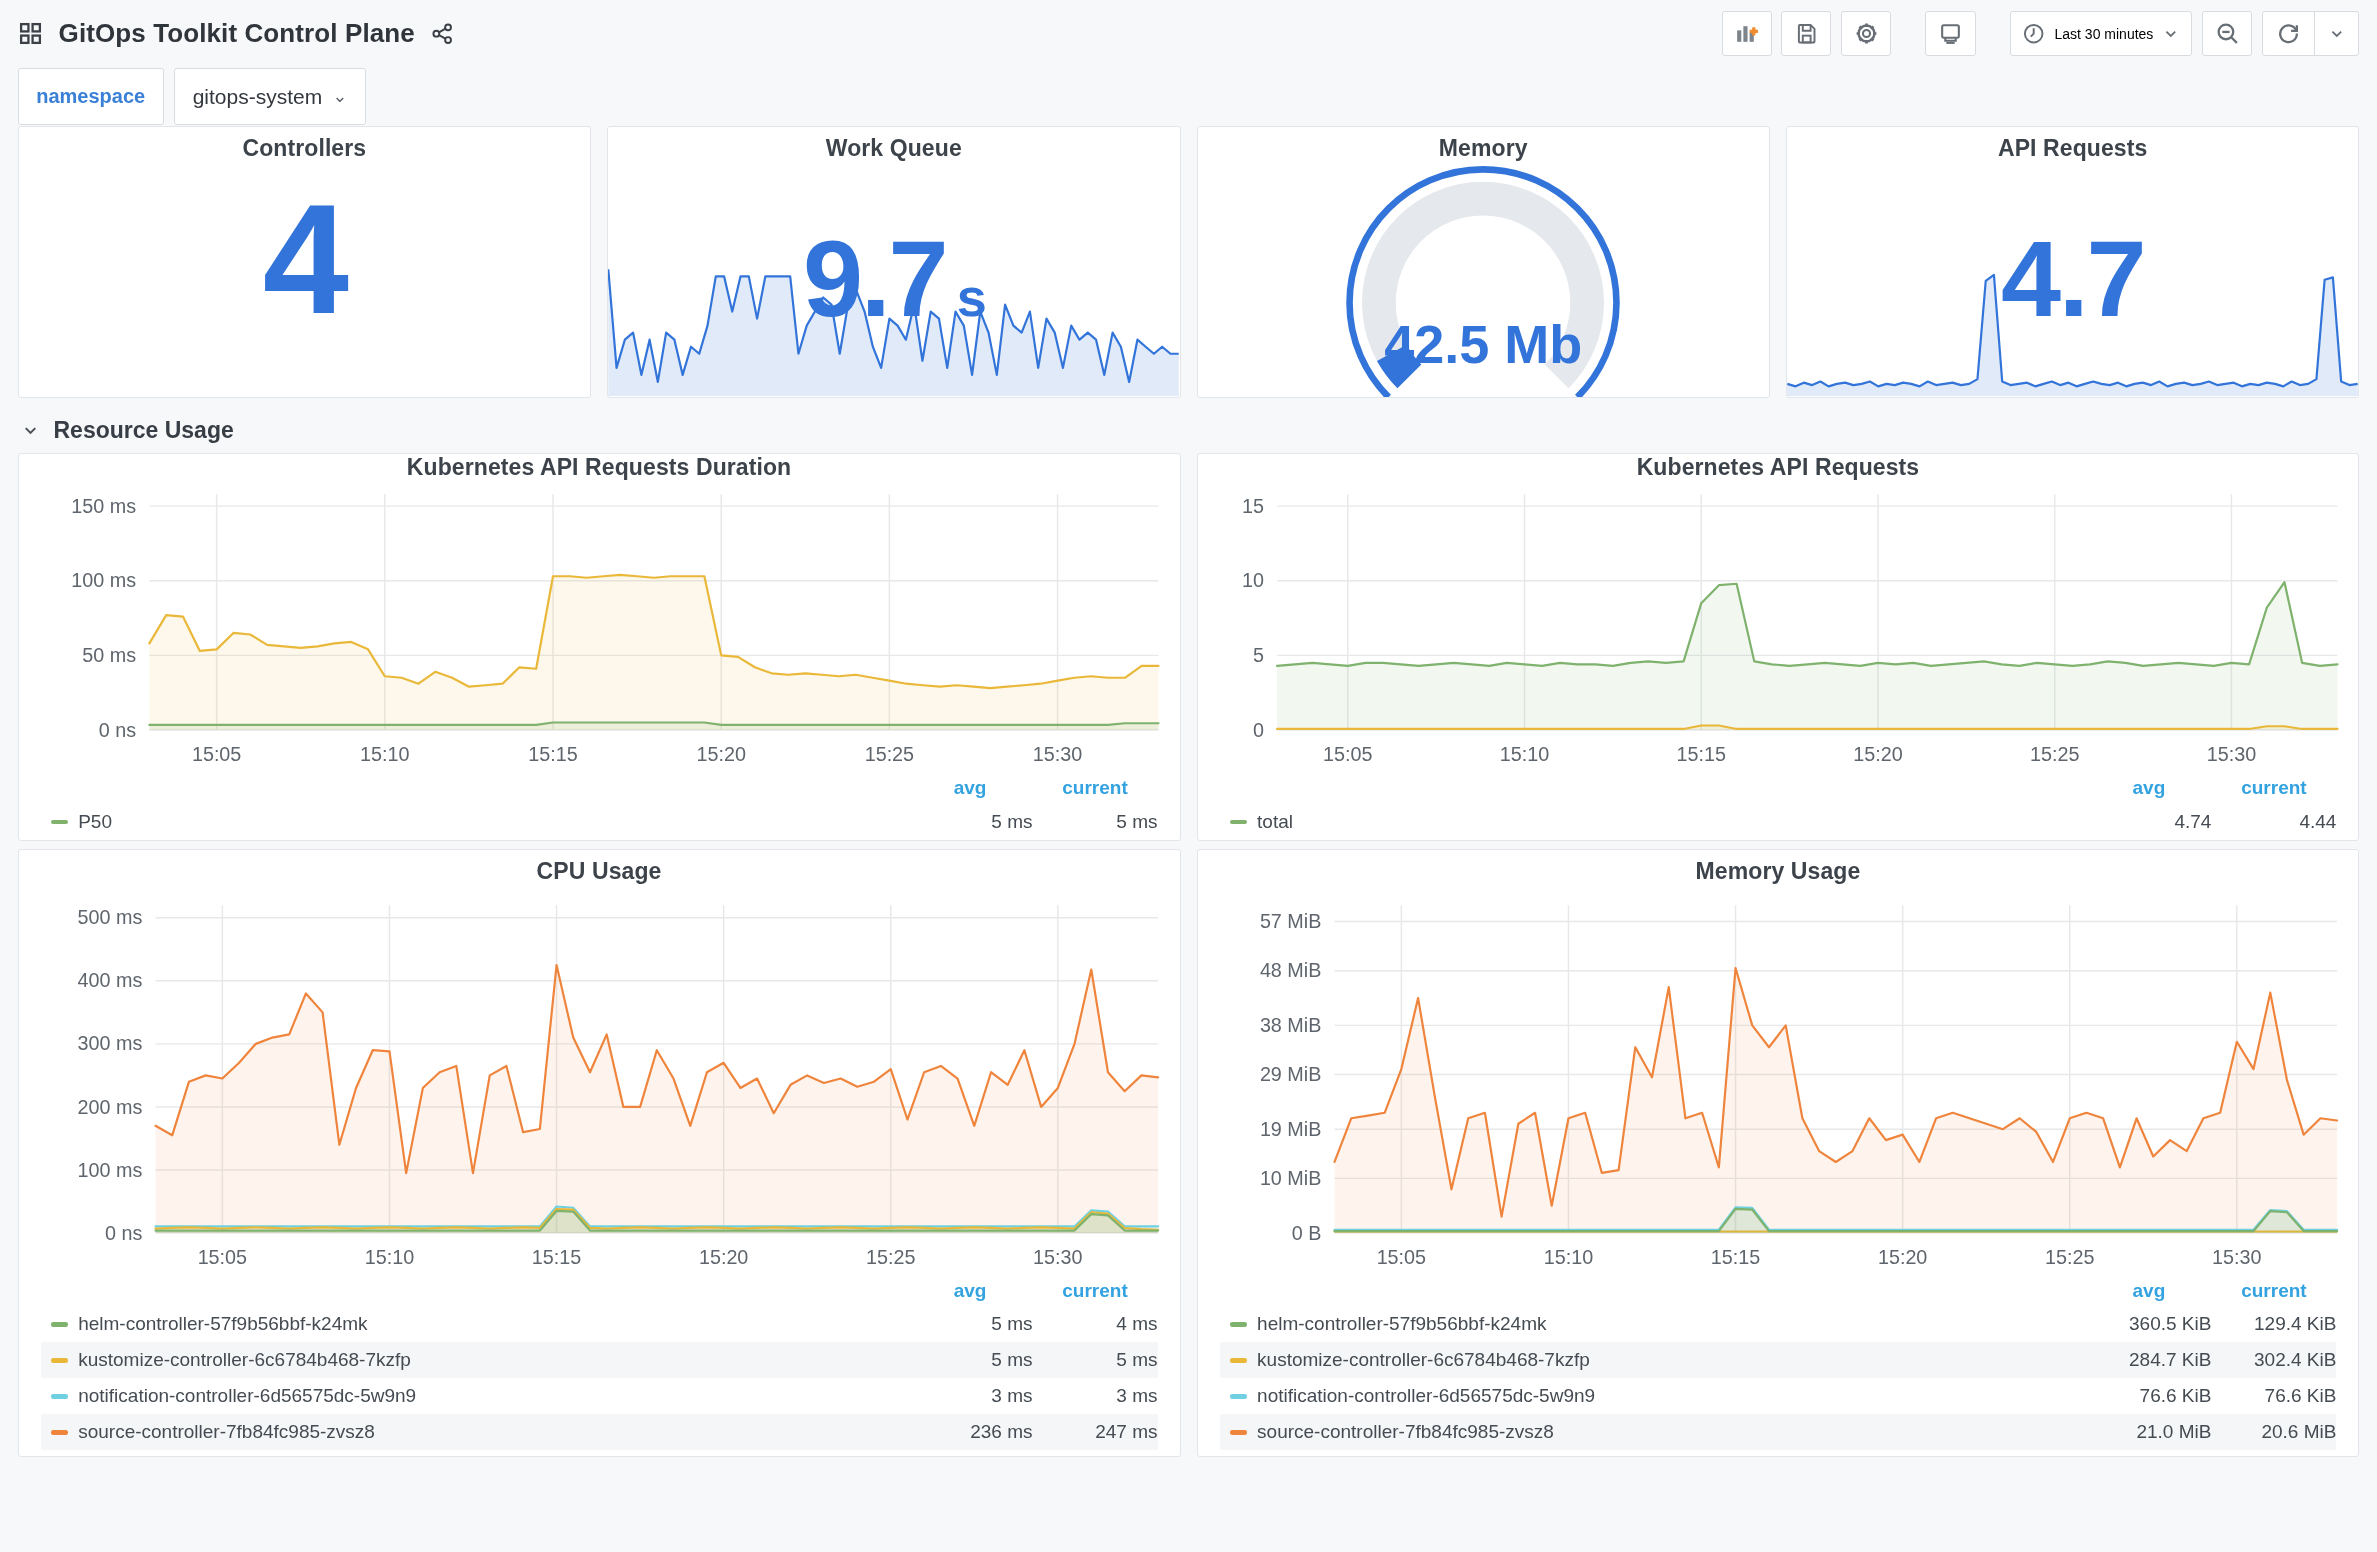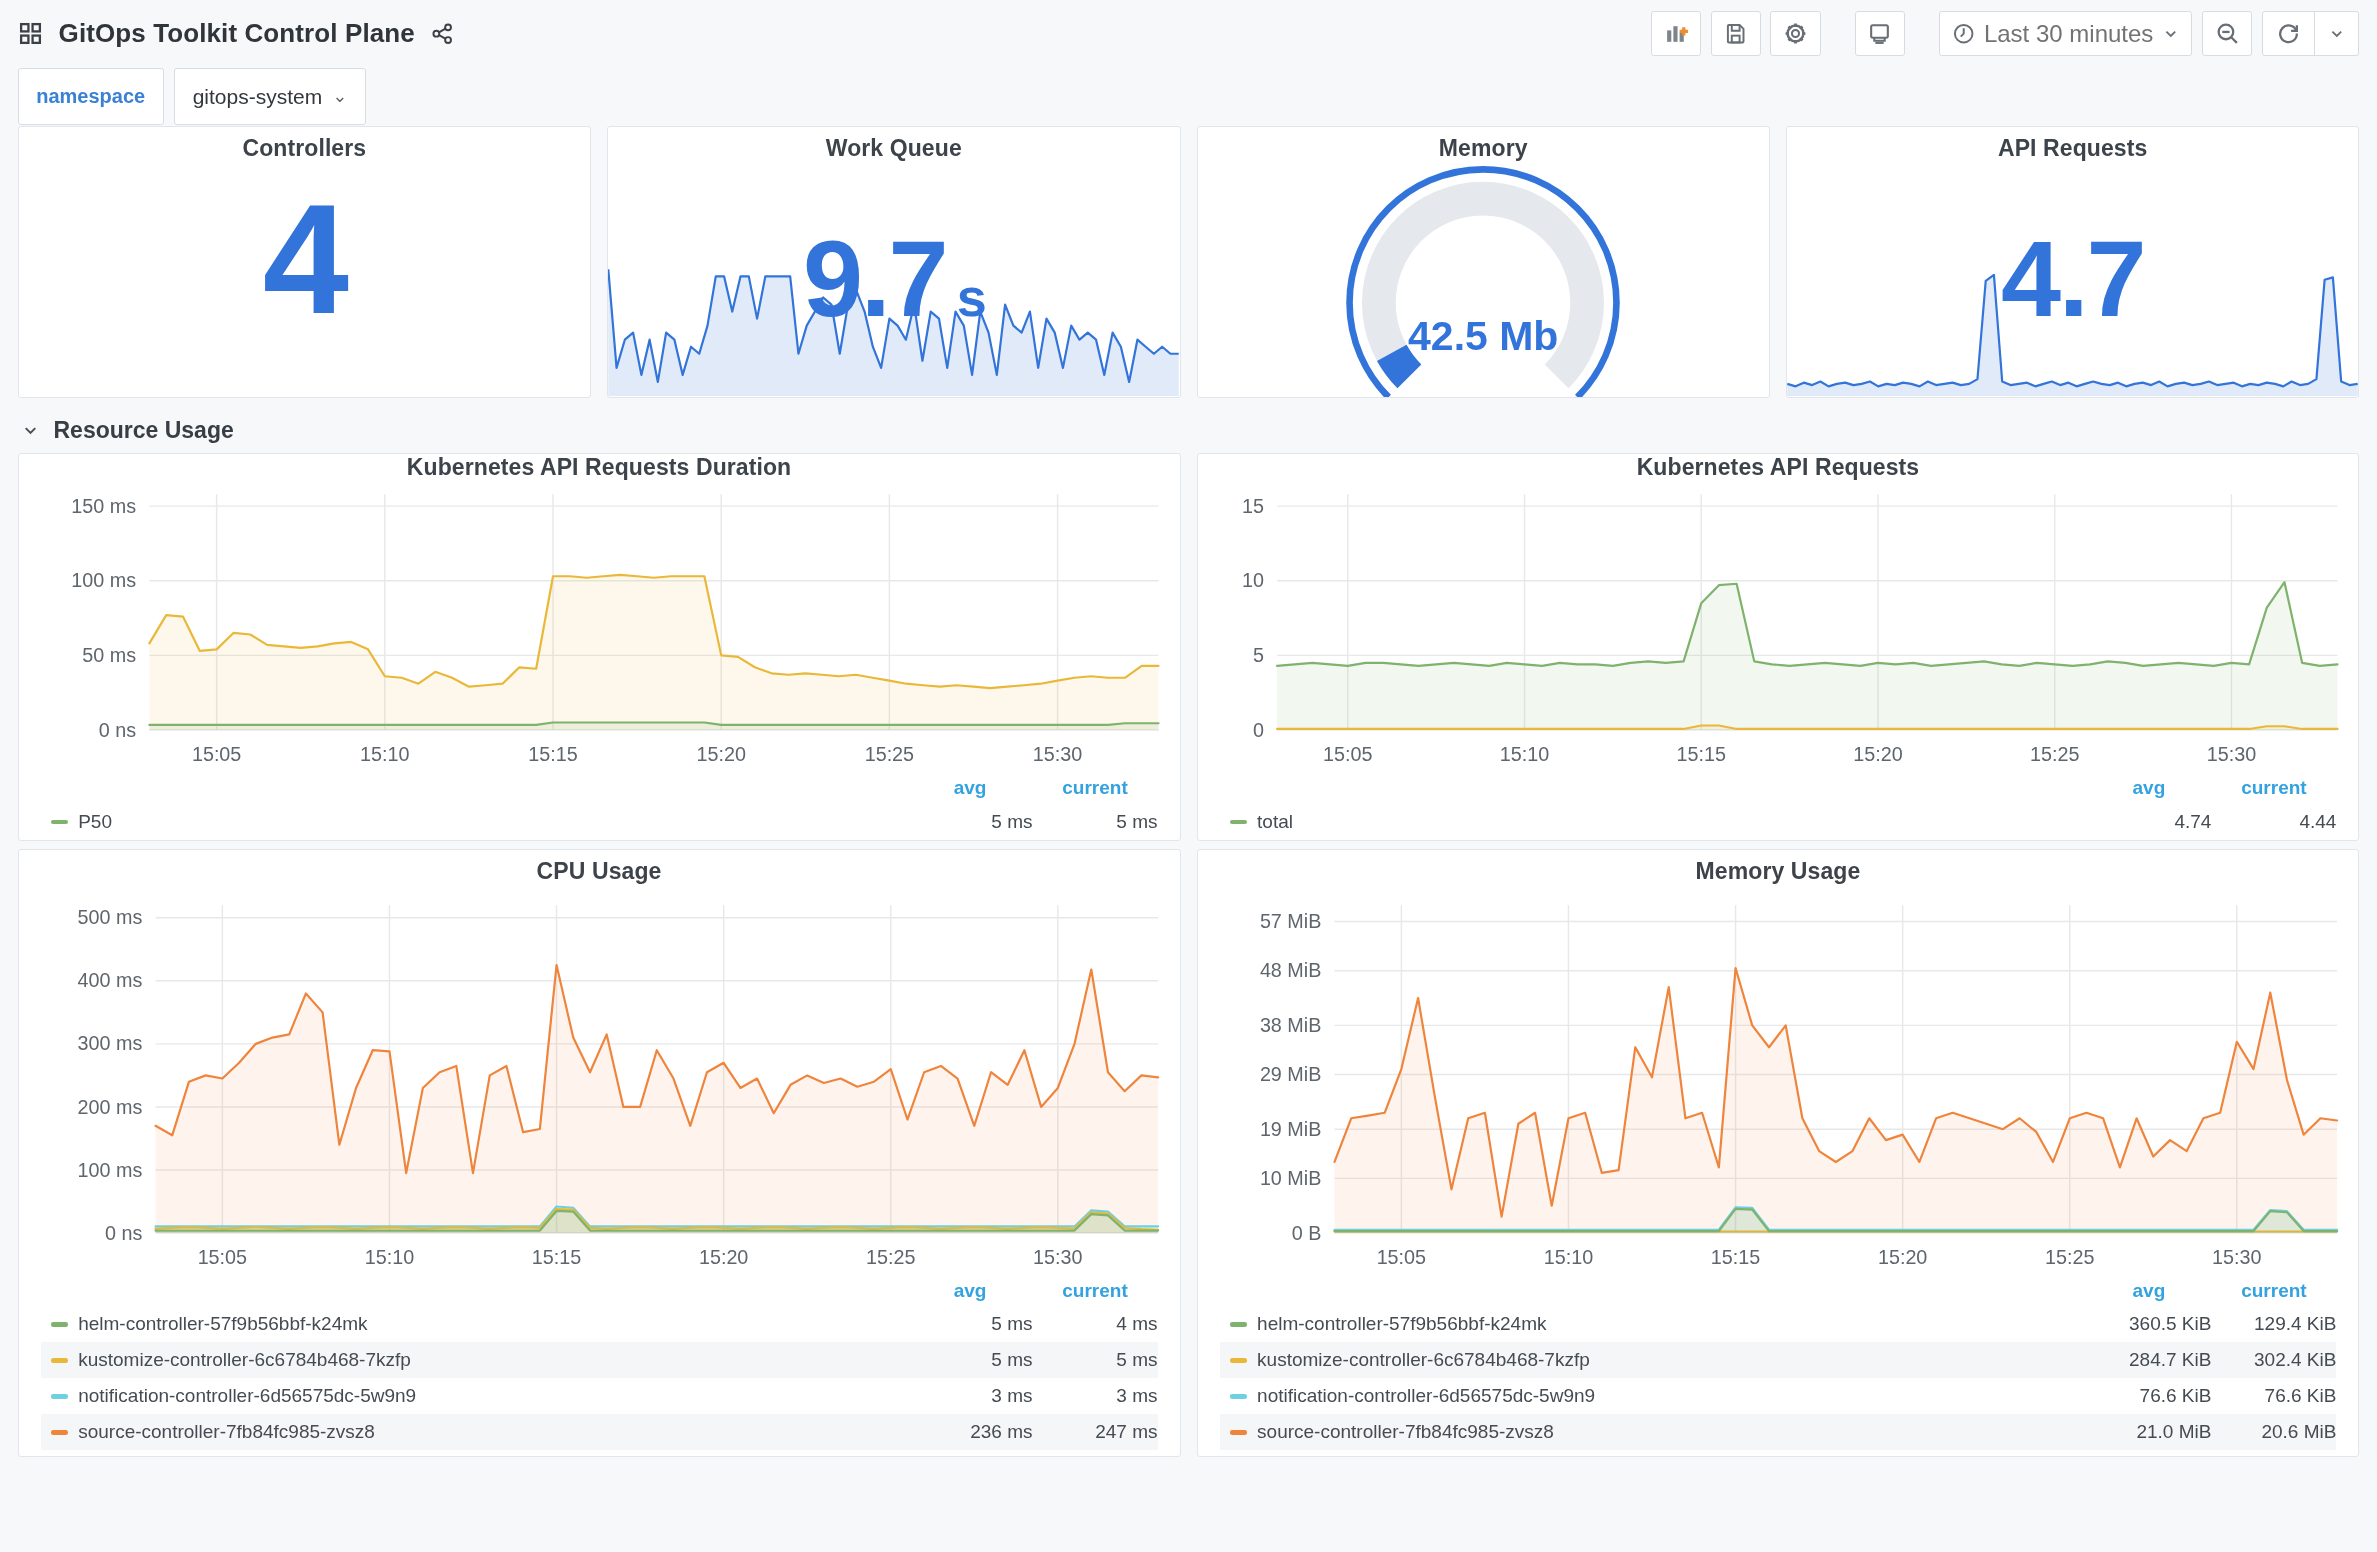--- a/index.html
+++ b/index.html
@@ -15,21 +15,21 @@
   .tb-left h1 { font-size: 26px; font-weight: 600; color: #2f353b; letter-spacing: 0.1px; }
   .icon { display: inline-flex; align-items: center; justify-content: center; }
   .tb-right { display: flex; align-items: center; }
   .tb-btn {
     height: 45px; min-width: 50px; padding: 0 11.7px;
     background: #fff; border: 1.5px solid #d8dce0; border-radius: 2.9px;
     display: inline-flex; align-items: center; justify-content: center; gap: 8.8px;
     color: #686e75; cursor: pointer;
   }
   .mr12 { margin-right: 9.5px; } .mr44 { margin-right: 34px; }
-  .tb-time { font-size: 24px; color: #737373; font-weight: 500; }
+  .tb-time { font-size: 14px; color: #000000; font-weight: 500; }
   .tb-group { display: inline-flex; background:#fff; border: 1.5px solid #d8dce0; border-radius:2.9px; height:45px; }
   .tb-group .seg { display:inline-flex; align-items:center; justify-content:center; padding:0 13px; color:#686e75; }
   .tb-group .seg + .seg { border-left:1.5px solid #d8dce0; }
   
   .var-row { height: 59px; padding: 0 17.6px; display: flex; align-items: center; gap: 10.3px; }
   .var-box { height: 57px; background:#fff; border:1.5px solid #d9dde1; border-radius:2.9px; display:inline-flex; align-items:center; padding:0 17.6px; gap:10.3px;}
   .var-label { color:#3a80d6; font-weight:700; font-size:20px; }
   .var-value { color:#33383e; font-size:21px; }
   .chev { color:#5a6066; font-size:17.6px; }
   
@@ -38,21 +38,21 @@
   .panel-title { height:42px; display:flex; align-items:center; justify-content:center; font-size:23px; font-weight:600; color:#3d434a; letter-spacing:0.1px; }
   .stats-row { height: 272px; margin-bottom: 10.3px; border-radius: 30px; }
   .stats-row .panel { display:flex; flex-direction:column; }
   .stat-body { flex:1; position:relative; }
   .spark { position:absolute; left:0; right:0; bottom:0; top:0; }
   .stat-value { position:absolute; left:0; right:0; top:42%; transform:translateY(-50%); text-align:center; color:#3274d9; font-weight:700; z-index:2; }
   .stat-value.huge { font-size:155px; top:40%; letter-spacing:-2.9px; }
   .stat-value.big  { font-size:108px; letter-spacing:-2.2px; top:48%; }
   .stat-value .u { font-size:54px; margin-left:10.3px; font-weight:700; }
   .gauge-wrap { position:absolute; inset:0; display:flex; align-items:center; justify-content:center; }
-  .gauge-value { position:absolute; left:0; right:0; top:63%; text-align:center; font-size:41px; font-weight:700; color:#3274d9; }
+  .gauge-value { position:absolute; left:0; right:0; top:63%; text-align:center; font-size:54px; font-weight:700; color:#3274d9; }
   
   .section { height: 45px; padding: 0 20.5px; display:flex; align-items:center; gap:14px; }
   .section .s-title { font-size:23px; font-weight:700; color:#383e45; }
   .section .s-chev { color:#4a5056; }
   
   .charts-r1 { height: 388px; margin-bottom: 8px; }
   .charts-r2 { height: 608px; }
   .chart-panel { display:flex; flex-direction:column; }
   .plot { position:relative; width:100%; }
   .charts-r1 .plot { height:290px; }

